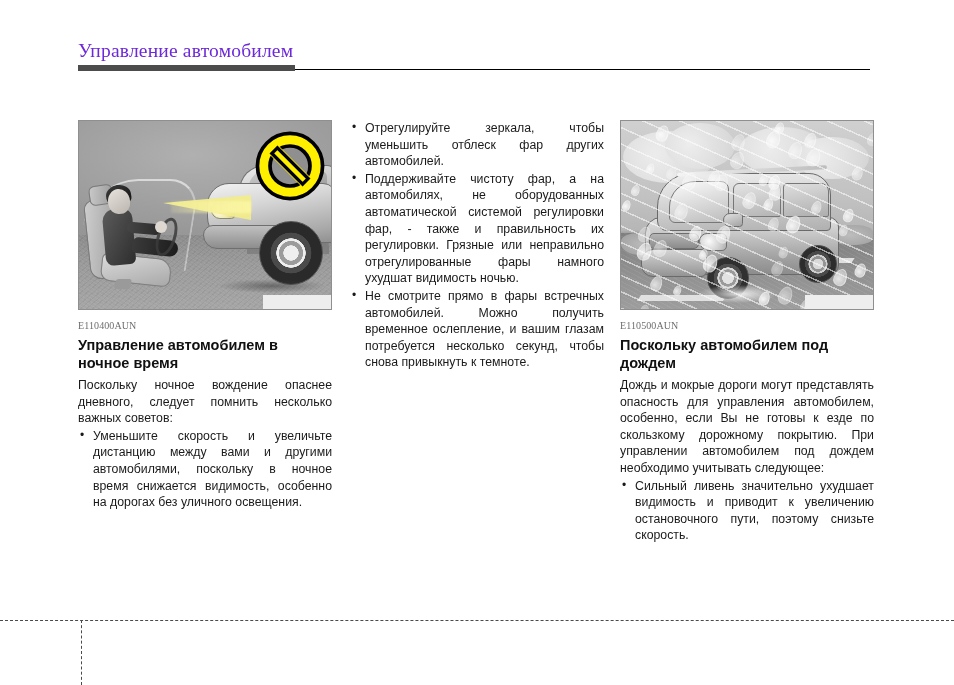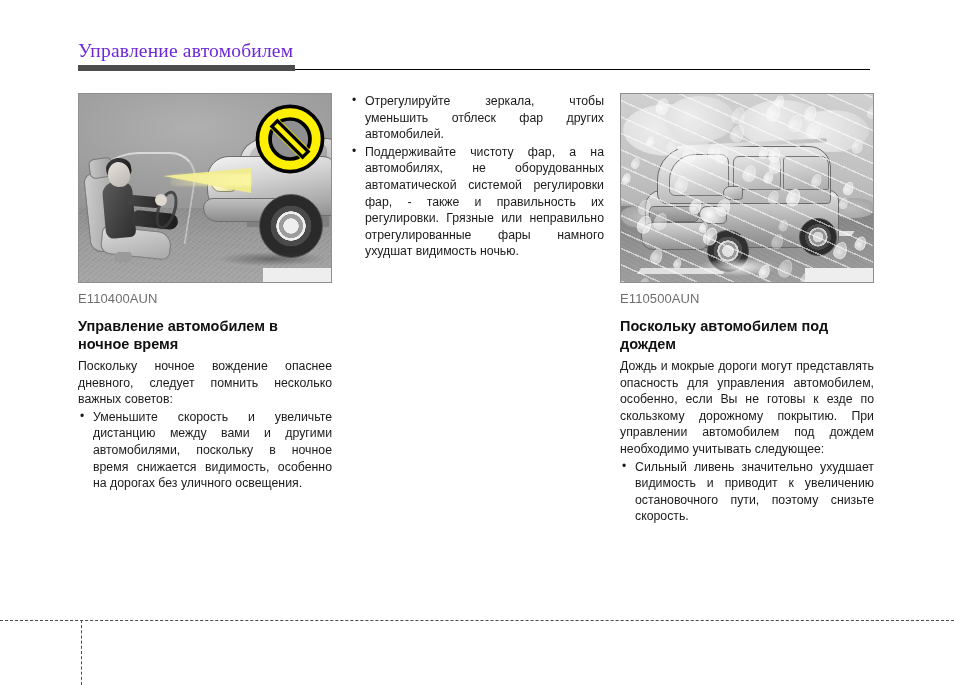--- a/index.html
+++ b/index.html
@@ -53,21 +53,21 @@
     left: 217px;
     top: 4px;
     width: 575px;
     height: 1px;
     background: #000000;
   }
 
   
   .column {
     position: absolute;
-    top: 93px;
+    top: 120px;
     width: 254px;
   }
   #col-left   { left: 78px; }
   #col-middle { left: 350px; }
   #col-right  { left: 620px; }
 
   
   .figure {
     position: relative;
     width: 254px;
@@ -423,25 +423,26 @@
     position: absolute;
     width: 9px; height: 13px;
     background: radial-gradient(circle at 38% 62%, rgba(255,255,255,.95), rgba(230,230,230,.45));
     border-radius: 50% 50% 50% 50% / 62% 62% 38% 38%;
     transform: rotate(22deg);
     border: 1px solid rgba(255,255,255,.5);
   }
 
   
   .fig-code {
-    font-size: 13px;
+    font-size: 10px;
     color: #6e6e6e;
     line-height: 14px;
-    margin-bottom: 12px;
+    margin-bottom: 4px;
     letter-spacing: .1px;
+    font-family: Liberation Serif, serif;
   }
   .section-title {
     font-size: 14.5px;
     font-weight: bold;
     line-height: 17.5px;
     color: #111;
     margin: 0 0 5px 0;
   }
   p.body-text {
     font-size: 12.3px;
@@ -548,20 +549,21 @@
   <p class="body-text">Поскольку ночное вождение опаснее дневного, следует помнить несколько важных советов:</p>
   <ul class="bullets">
     <li>Уменьшите скорость и увеличьте дистанцию между вами и другими автомобилями, поскольку в ночное время снижается видимость, особенно на дорогах без уличного освещения.</li>
   </ul>
 </div>
 
 <div class="column" id="col-middle">
   <ul class="bullets">
     <li>Отрегулируйте зеркала, чтобы уменьшить отблеск фар других автомобилей.</li>
     <li>Поддерживайте чистоту фар, а на автомобилях, не оборудованных автоматической системой регулировки фар, - также и правильность их регулировки. Грязные или неправильно отрегулированные фары намного ухудшат видимость ночью.</li>
+    <li>Не смотрите прямо в фары встречных автомобилей. Можно получить временное ослепление, и вашим глазам потребуется несколько секунд, чтобы снова привыкнуть к темноте.</li>
   </ul>
 </div>
 
 <div class="column" id="col-right">
 
   <div class="figure" id="figure-rain-driving">
     <div class="scene"></div>
     <div class="cloud cl1"></div>
     <div class="cloud cl2"></div>
     <div class="cloud cl3"></div>

